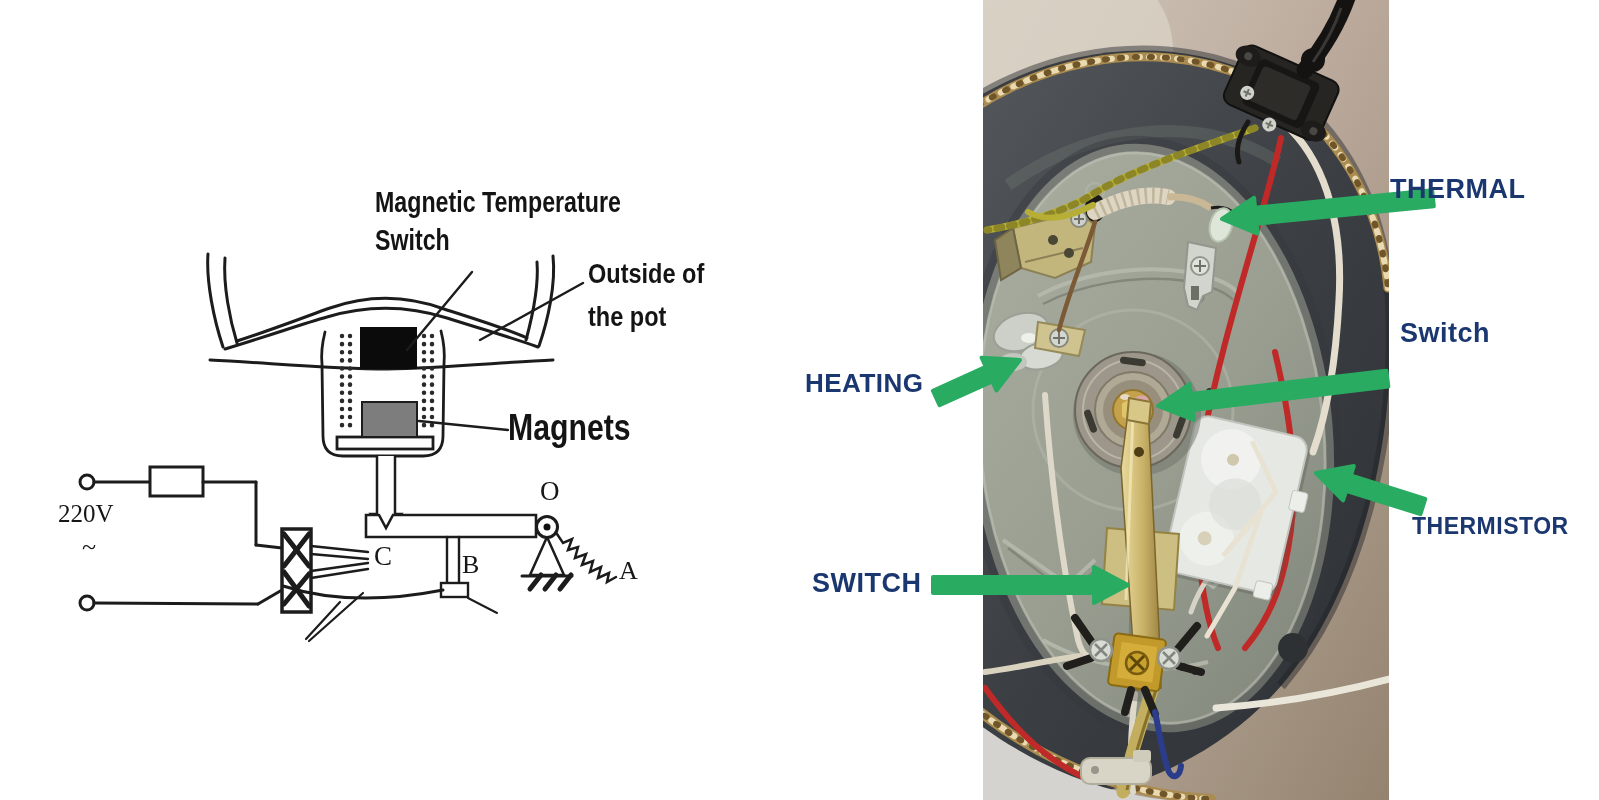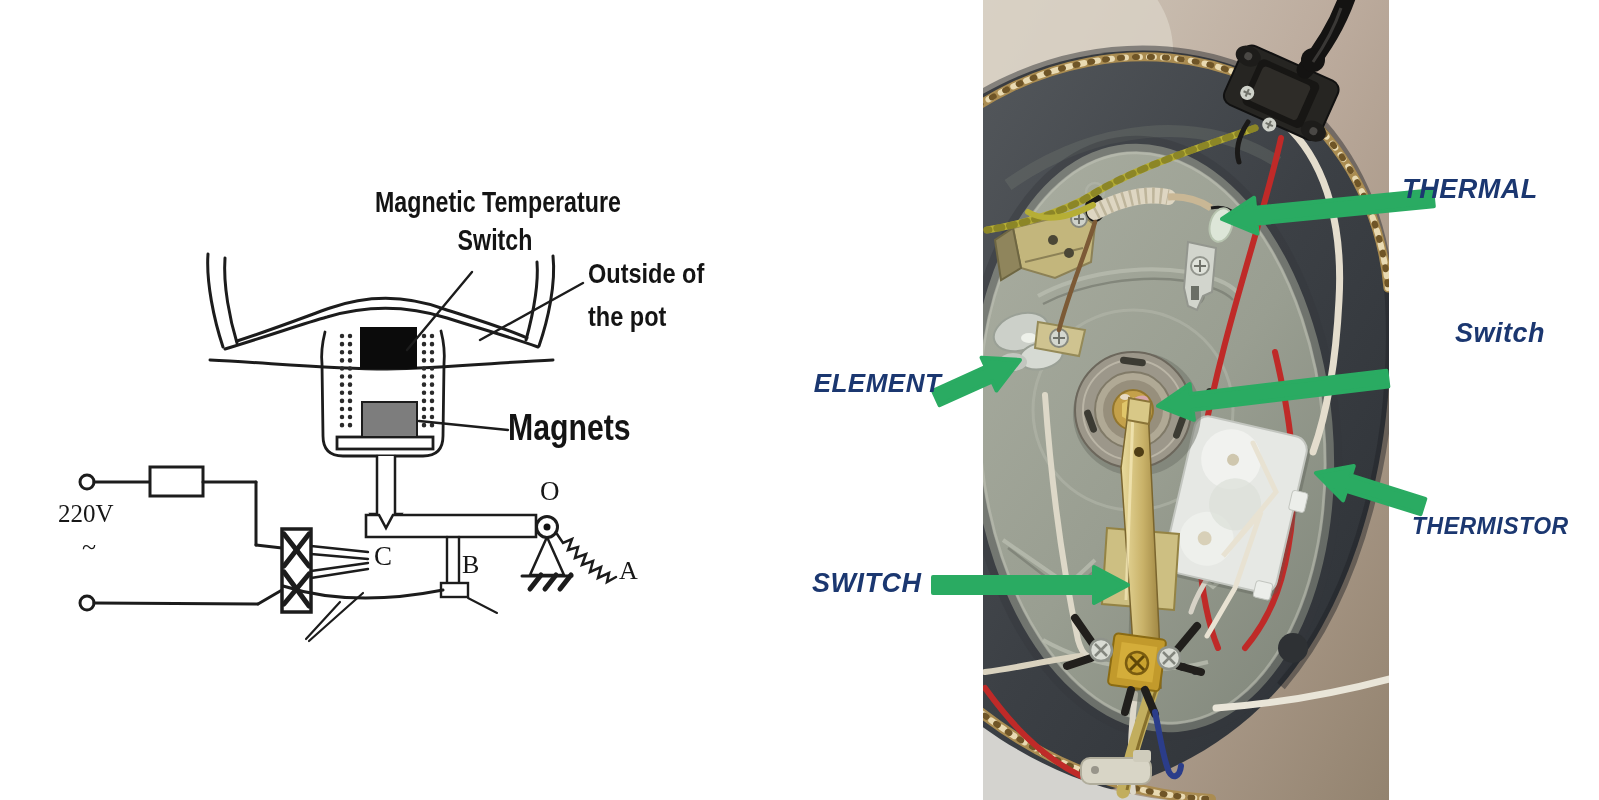--- a/index.html
+++ b/index.html
@@ -6,23 +6,23 @@
   .canvas{position:relative;width:1599px;height:800px;background:#ffffff;overflow:hidden;
           font-family:"Liberation Sans",sans-serif;}
   .canvas svg{position:absolute;display:block;}
   
   .slab{position:absolute;color:#141414;font-weight:bold;line-height:1.0;white-space:nowrap;}
   .slab .ln{transform:scaleX(.80);transform-origin:center;}
   .slab.leftal .ln{transform-origin:left;transform:scaleX(.84);}
   .serif{position:absolute;color:#171717;font-family:"Liberation Serif",serif;white-space:nowrap;}
   
   .lab{position:absolute;color:var(--navy,#1b3770);font-weight:bold;line-height:1.0;
-       white-space:nowrap;letter-spacing:.5px;font-style:italic;}
+       white-space:nowrap;letter-spacing:.5px;}
   .lab .ln{margin:0;}
-  .ctr{text-align:center;}
+  .ctr{}
 </style>
 </head>
 <body>
 
 <div class="canvas">
 
   <svg style="left:0;top:0" width="980" height="800" viewBox="0 0 980 800">
     <g fill="none" stroke="#1c1c1c" stroke-width="3" stroke-linecap="round">
 
       <g>
@@ -357,21 +357,21 @@
       <g transform="translate(1128,585) rotate(180)">
         <path d="M0,0 L34,-18 L34,-8 L195,-8 L195,8 L34,8 L34,18 Z"></path>
       </g>
     </g>
   </svg>
 
   <div class="lab ctr" style="left:1390px;top:167px;width:160px;font-size:27px;line-height:45px;">
     <div class="ln">THERMAL</div>
   </div>
   <div class="lab ctr" style="left:805px;top:363px;width:145px;font-size:26px;line-height:40px;">
-    <div class="ln">ELEMENT</div>
+    <div class="ln">HEATING</div>
   </div>
   <div class="lab ctr" style="left:1400px;top:315px;width:200px;font-size:27px;line-height:36px;">
     <div class="ln">Switch</div>
   </div>
   <div class="lab" style="left:1412px;top:515px;font-size:23px;">THERMISTOR</div>
   <div class="lab" style="left:812px;top:570px;font-size:27px;">SWITCH</div>
 
 </div>
 
 </body></html>

